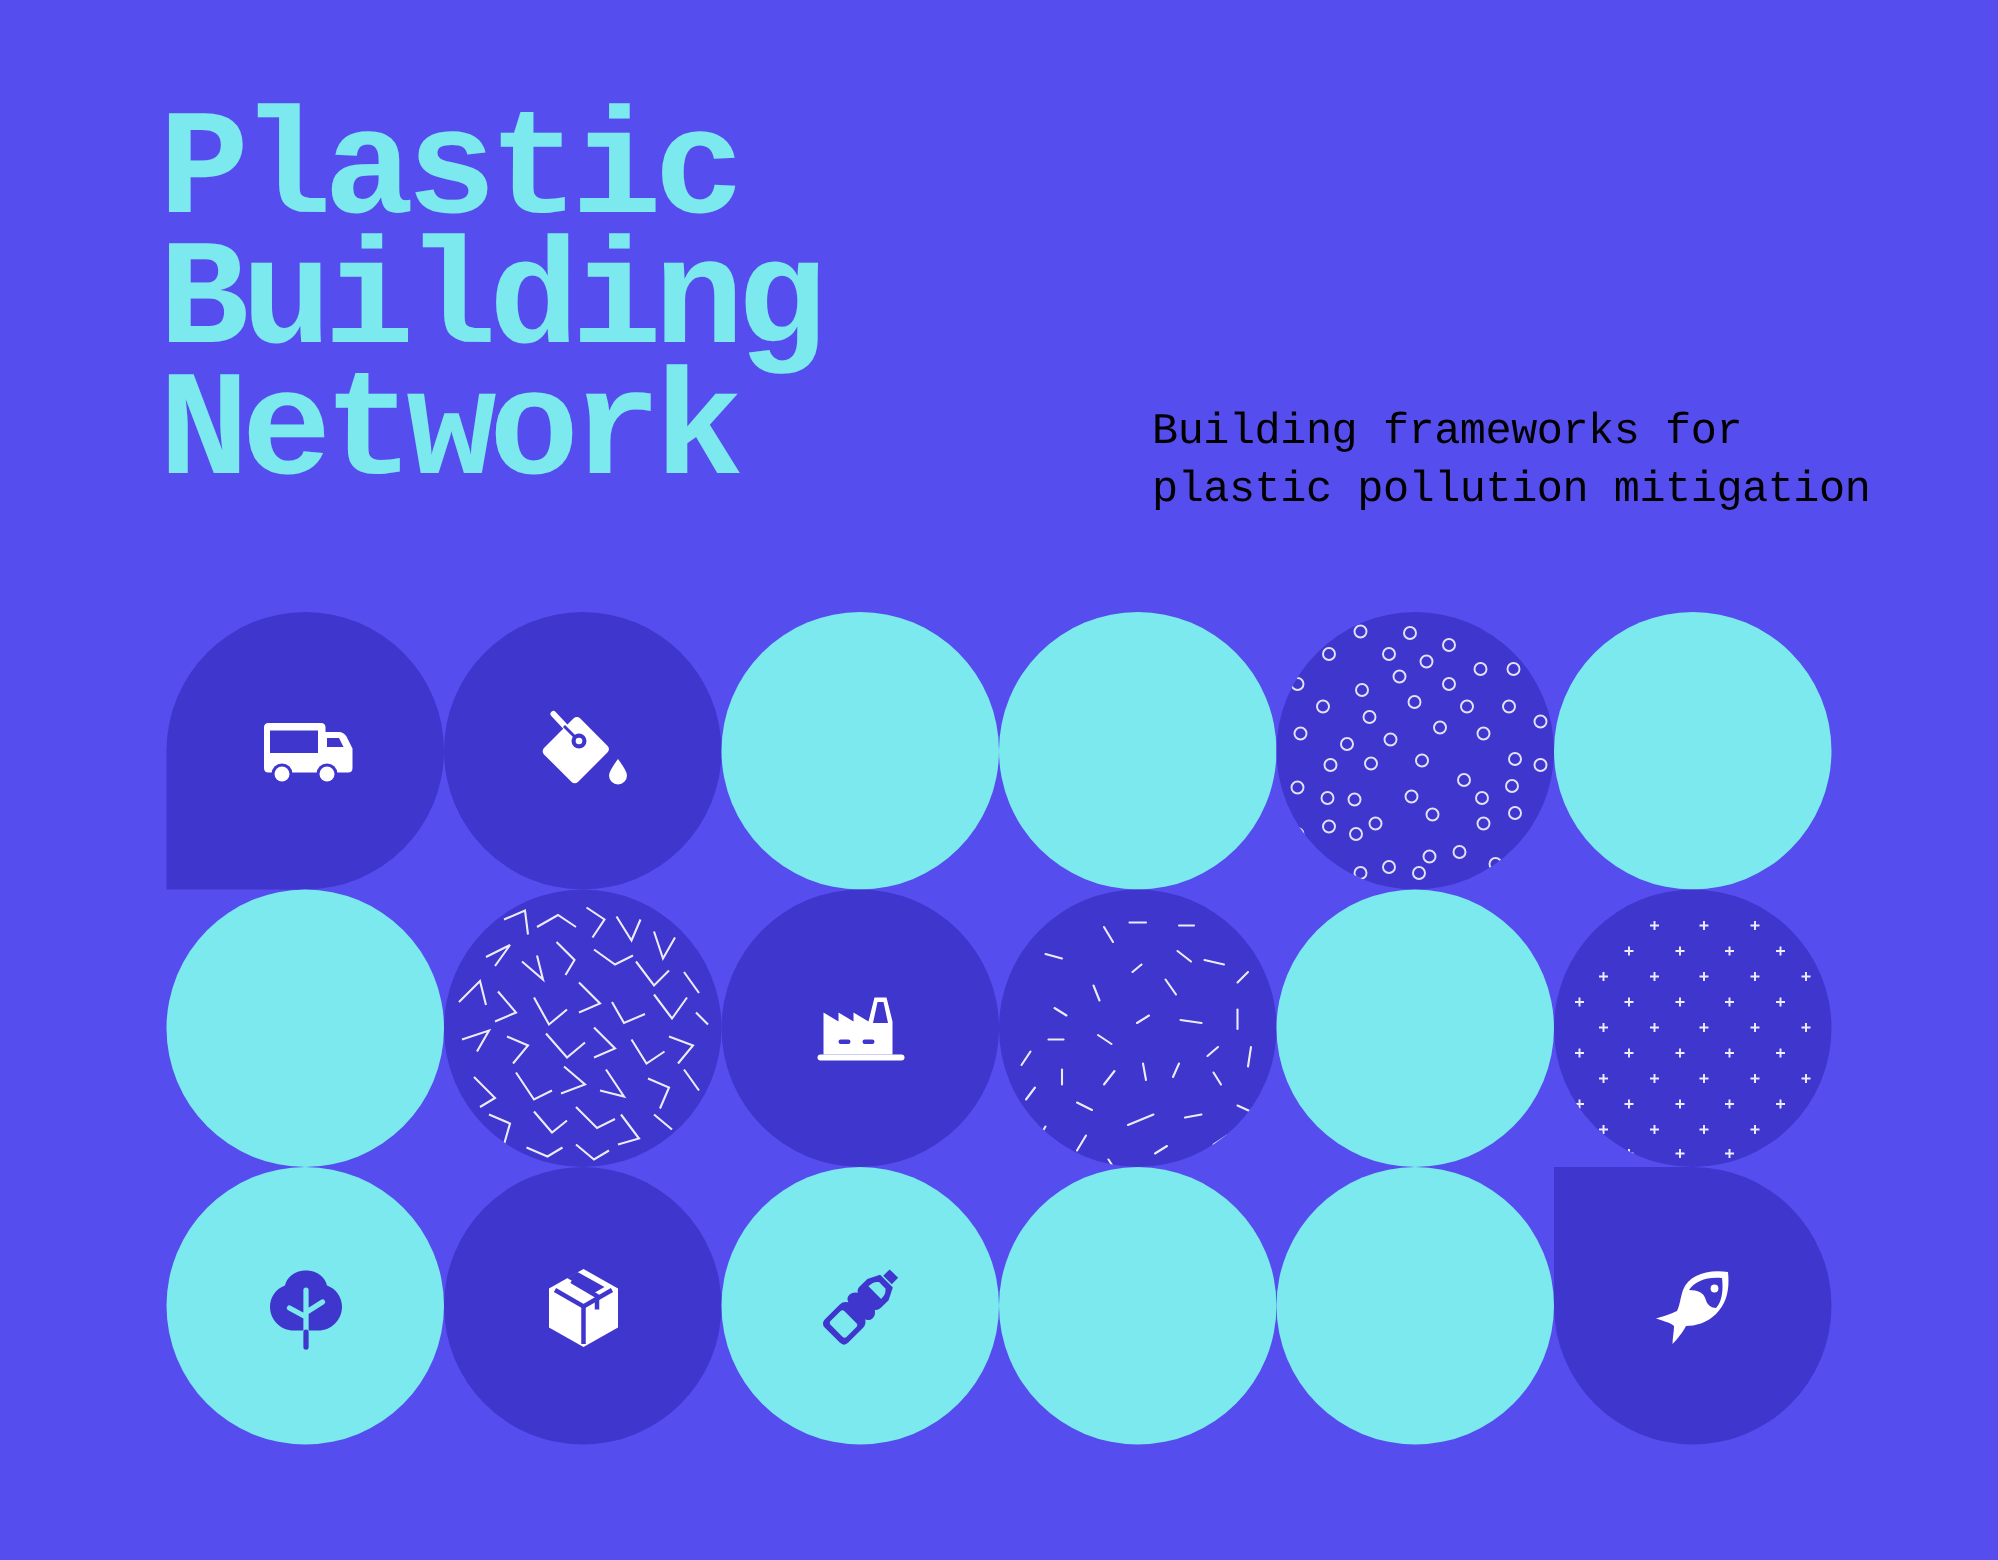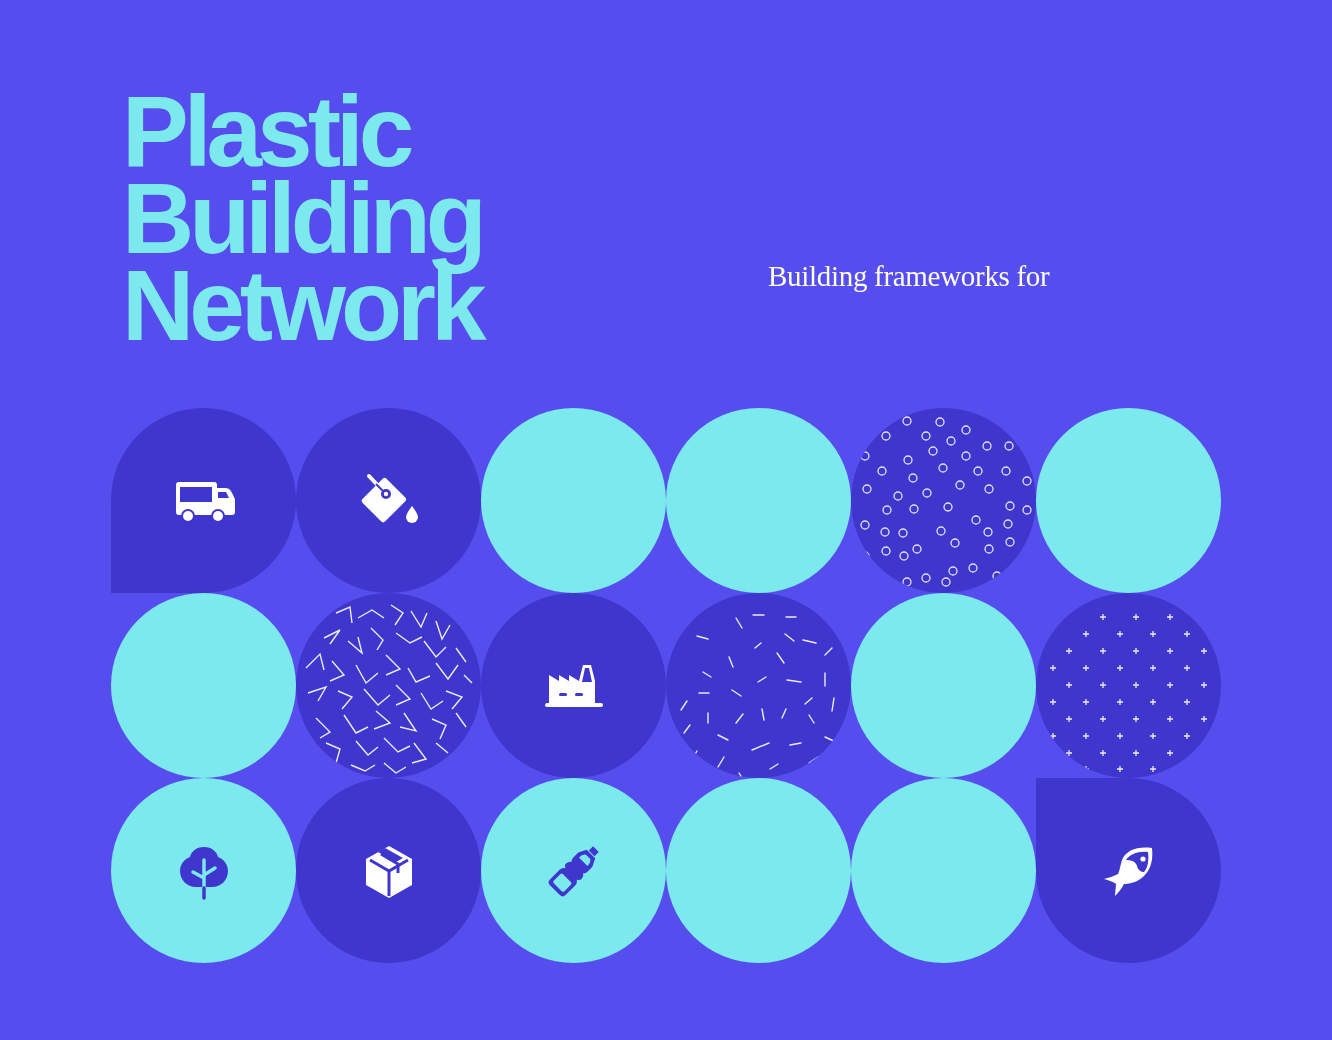--- a/index.html
+++ b/index.html
@@ -5,32 +5,32 @@
   html, body { margin:0; padding:0; }
   body {
     width:1332px; height:1040px; overflow:hidden;
     background:#564DEE;
     font-family:"Liberation Sans", sans-serif;
     position:relative;
   }
   .title {
     position:absolute; left:106px; top:72px;
     color:#7BE9EE;
-    font-family:Liberation Sans, sans-serif;
+    font-family:Liberation Mono, monospace;
     font-weight:bold;
     font-size:100px;
     line-height:87px;
     letter-spacing:-5px;
-    margin:16px;
+    margin:0;
   }
   .title span { display:block; }
   .subtitle {
-    position:absolute; left:768px; top:257px;
-    color:#ffffff;
-    font-family:Liberation Serif, serif;
+    position:absolute; left:768px; top:268px;
+    color:#000000;
+    font-family:Liberation Mono, monospace;
     font-size:29px;
     line-height:39px;
     letter-spacing:-0.3px;
     margin:0;
   }
   .subtitle span { display:block; }
   .grid { position:absolute; left:111px; top:408px; width:1110px; height:555px; }
   .cell {
     position:absolute; width:185px; height:185px; border-radius:50%;
     display:flex; align-items:center; justify-content:center; overflow:hidden;
@@ -46,20 +46,21 @@
 <body>
 
 <h1 class="title">
   <span>Plastic</span>
   <span>Building</span>
   <span>Network</span>
 </h1>
 
 <p class="subtitle">
   <span>Building frameworks for</span>
+  <span>plastic pollution mitigation</span>
 </p>
 
 <div class="grid">
 
   <div class="cell dark drop-bl" style="left:0;top:0">
     <svg class="icon" viewBox="0 0 66 66">
       <path d="M5 17 q0-3 3-3 h35 q3 0 3 3 v3 h9 q3 0 5 3 l4 8 v13 q0 3 -3 3 H8 q-3 0 -3-3 Z" fill="#fff"></path>
       <rect x="9" y="19" width="32" height="15" fill="#3F36CE"></rect>
       <path d="M47 24 h8 l3 6 h-11 z" fill="#3F36CE"></path>
       <circle cx="17" cy="48" r="7" fill="#3F36CE"></circle>

